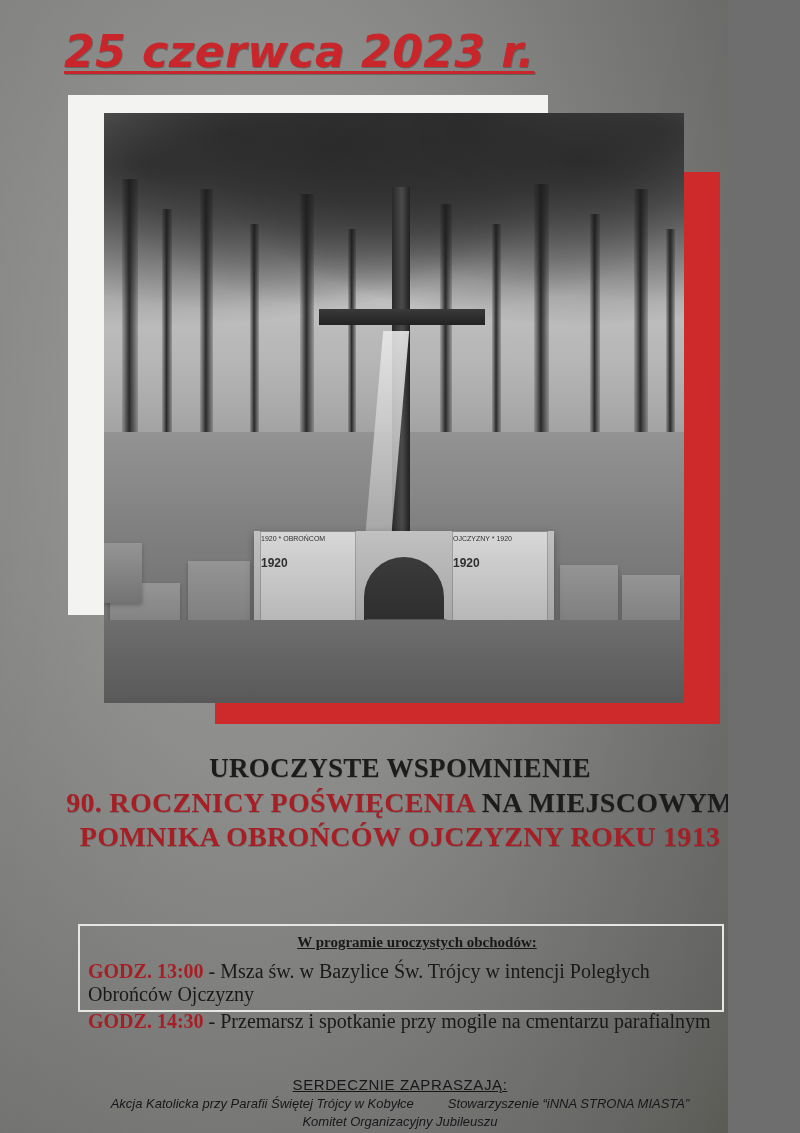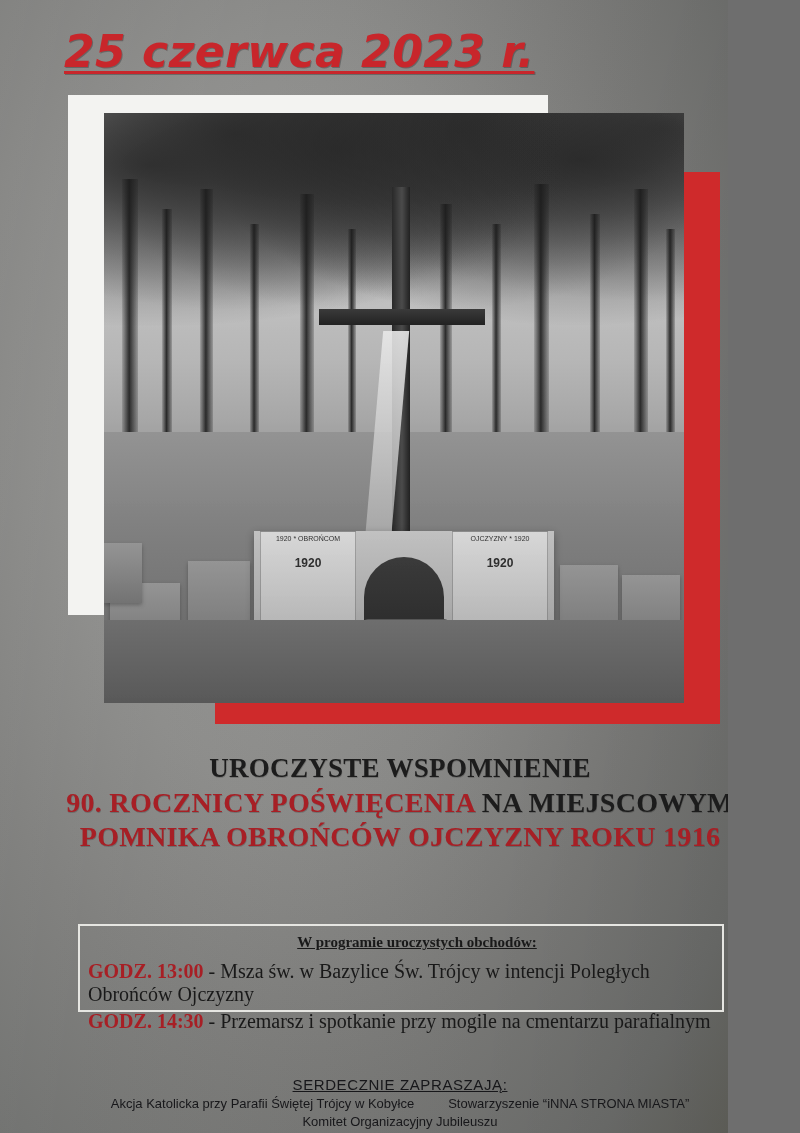--- a/index.html
+++ b/index.html
@@ -146,21 +146,21 @@
   .mon-left, .mon-right {
     position: absolute;
     top: 0;
     width: 96px;
     height: 92px;
     background: linear-gradient(180deg, #cfd4d1 0%, #b0b6b2 100%);
     border: 1px solid rgba(60,64,62,0.35);
     font-family: "Liberation Sans", sans-serif;
     font-size: 7px;
     color: #2f3432;
-    text-align: center;
+    text-align: left;
     padding-top: 3px;
     box-sizing: border-box;
   }
   .mon-left { left: 6px; }
   .mon-right { right: 6px; }
   .mon-big {
     font-size: 12px;
     font-weight: bold;
     display: block;
     margin-top: 14px;
@@ -266,20 +266,21 @@
     color: #17171a;
   }
   .invite {
     font-size: 15px;
     text-decoration: underline;
     letter-spacing: 0.6px;
     margin-top: 36px;
   }
   .orgs {
     font-size: 13px;
+    font-style: italic;
   }
   .orgs-row { display: block; margin-top: 3px; }
   .org-gap { display: inline-block; width: 34px; }
 </style>
 </head>
 <body>
 
 <div class="poster">
   <div class="paper-grain"></div>
 
@@ -353,21 +354,21 @@
 MARIA</div>
 
     <div class="grass"></div>
   </div>
 
   <div class="headline">
     <div class="hl-line hl1">UROCZYSTE WSPOMNIENIE</div>
     <div class="hl-line hl2">
       <span class="red">90. ROCZNICY POŚWIĘCENIA</span><span> NA MIEJSCOWYM</span>
     </div>
-    <div class="hl-line hl4">POMNIKA OBROŃCÓW OJCZYZNY ROKU 1916</div>
+    <div class="hl-line hl4">POMNIKA OBROŃCÓW OJCZYZNY ROKU 1913</div>
   </div>
 
   <div class="program">
     <div class="prog-title">W programie uroczystych obchodów:</div>
     <div class="prog-row">
       <span class="hour">GODZ. 13:00</span><span> - Msza św. w Bazylice Św. Trójcy w intencji Poległych Obrońców Ojczyzny</span>
     </div>
     <div class="prog-row" style="margin-top:4px;">
       <span class="hour">GODZ. 14:30</span><span> - Przemarsz i spotkanie przy mogile na cmentarzu parafialnym</span>
     </div>

